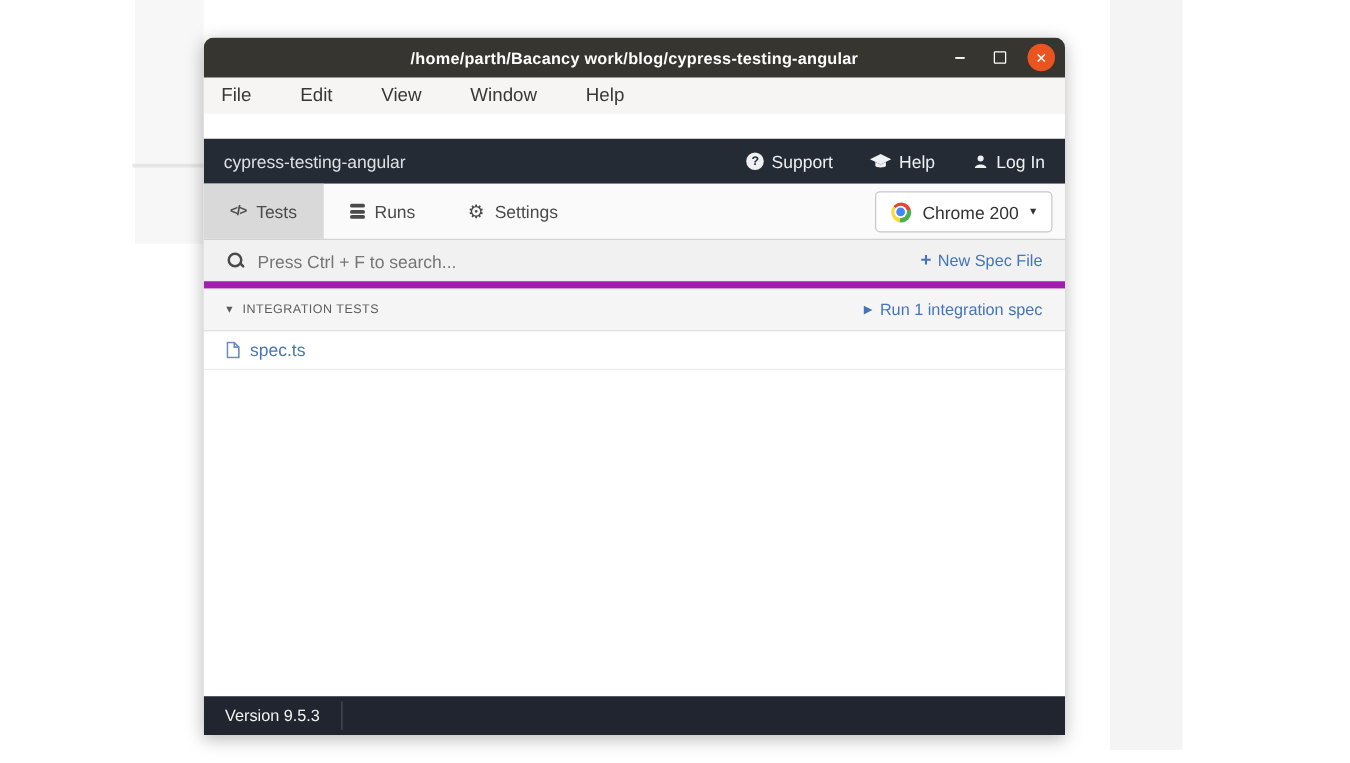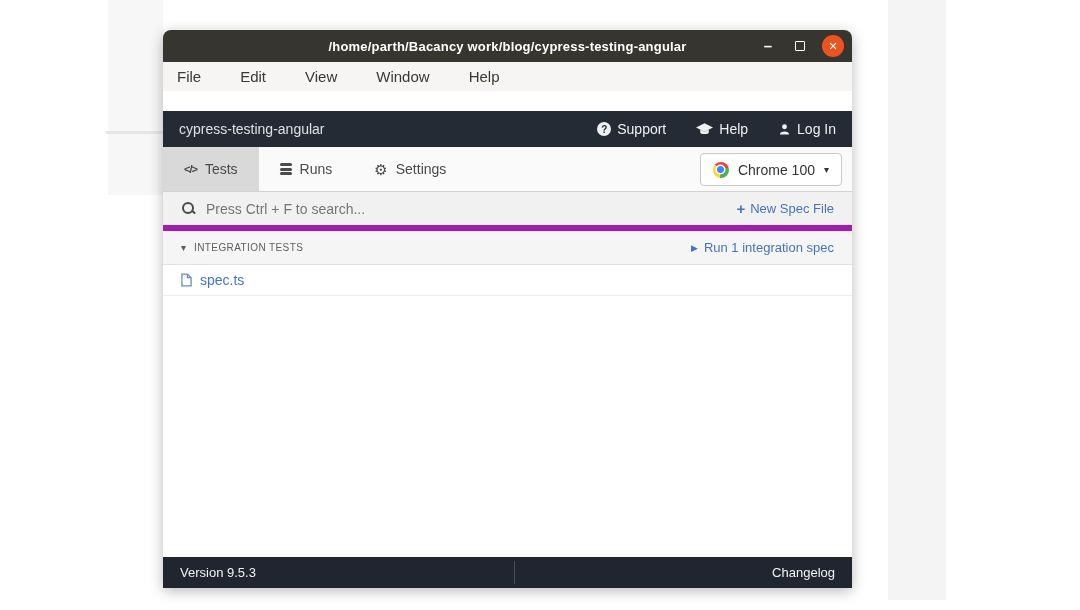--- a/index.html
+++ b/index.html
@@ -80,21 +80,21 @@
   .section-caret { font-size:10px; color:#5a5a5a; }
   .section-title { font-size:10px; color:#5e5e5e; letter-spacing:.4px; }
   .run-link { display:flex; align-items:center; gap:6px; color:#4574ba; font-size:13px; cursor:pointer; }
   .run-play { font-size:9px; color:#4574ba; }
   .spec-row { height:31px; flex:0 0 31px; display:flex; align-items:center; padding:0 18px;
               border-bottom:1px solid #ededed; gap:8px; cursor:pointer; }
   .spec-name { color:#4574ba; font-size:14px; }
 
   
   .footer { height:31px; flex:0 0 31px; background:#20252f; display:flex; align-items:stretch;
-            justify-content:space-between; }
+            justify-content:flex-start; }
   .footer-cell { display:flex; align-items:center; padding:0 17px; color:#f2f2f2; font-size:13px; }
   .footer-divider { width:1px; background:#474d59; margin:4px 0; }
   .footer-cell.link { cursor:pointer; }
 
   svg { display:block; }
 </style>
 </head>
 <body>
 
 <div class="bg-strip-right"></div>
@@ -164,21 +164,21 @@
       <span>Runs</span>
     </div>
     <div class="tab">
       <span class="gear-glyph">⚙</span>
       <span>Settings</span>
     </div>
     <div class="browser-btn">
       <span class="chrome-logo">
           <span class="chrome-core"></span>
         </span>
-      <span>Chrome 100</span>
+      <span>Chrome 200</span>
       <span class="caret">▾</span>
     </div>
   </div>
 
   <div class="searchbar">
     <span class="search-glass"></span>
     <input class="search-placeholder" value="" placeholder="Press Ctrl + F to search..." style="">
     <div class="new-spec">
       <span class="plus">+</span>
       <span>New Spec File</span>
@@ -203,16 +203,15 @@
             <path d="M7,1 v4 h4" fill="none" stroke="#6a8cc4" stroke-width="1.4"></path>
           </svg>
       </span>
       <span class="spec-name">spec.ts</span>
     </div>
   </div>
 
   <div class="footer">
     <div class="footer-cell">Version 9.5.3</div>
     <div class="footer-divider"></div>
-    <div class="footer-cell link">Changelog</div>
   </div>
 
 </div>
 
 </body></html>

